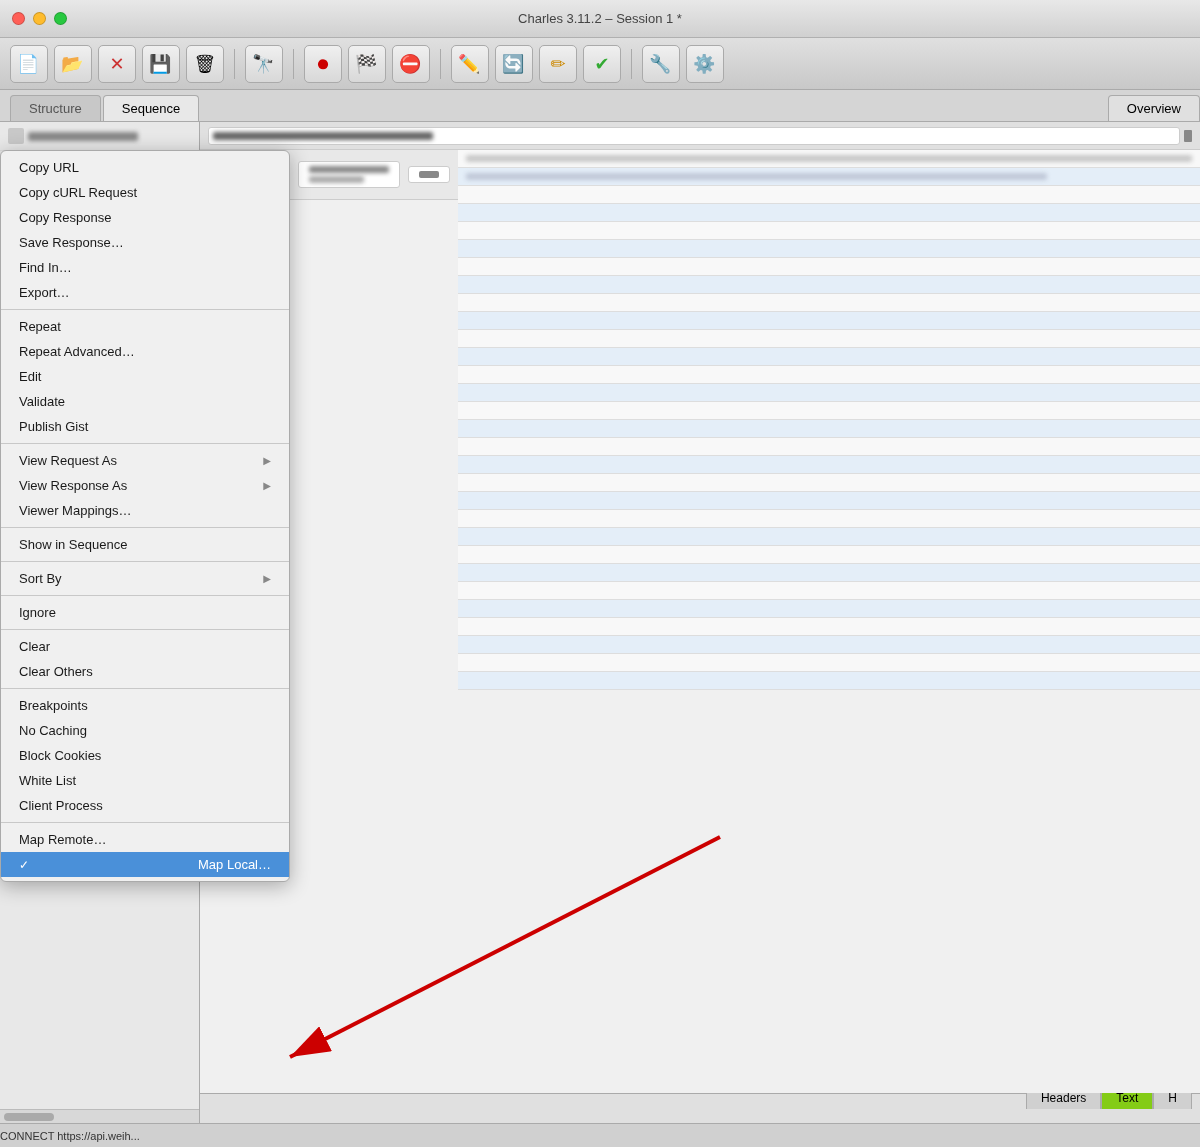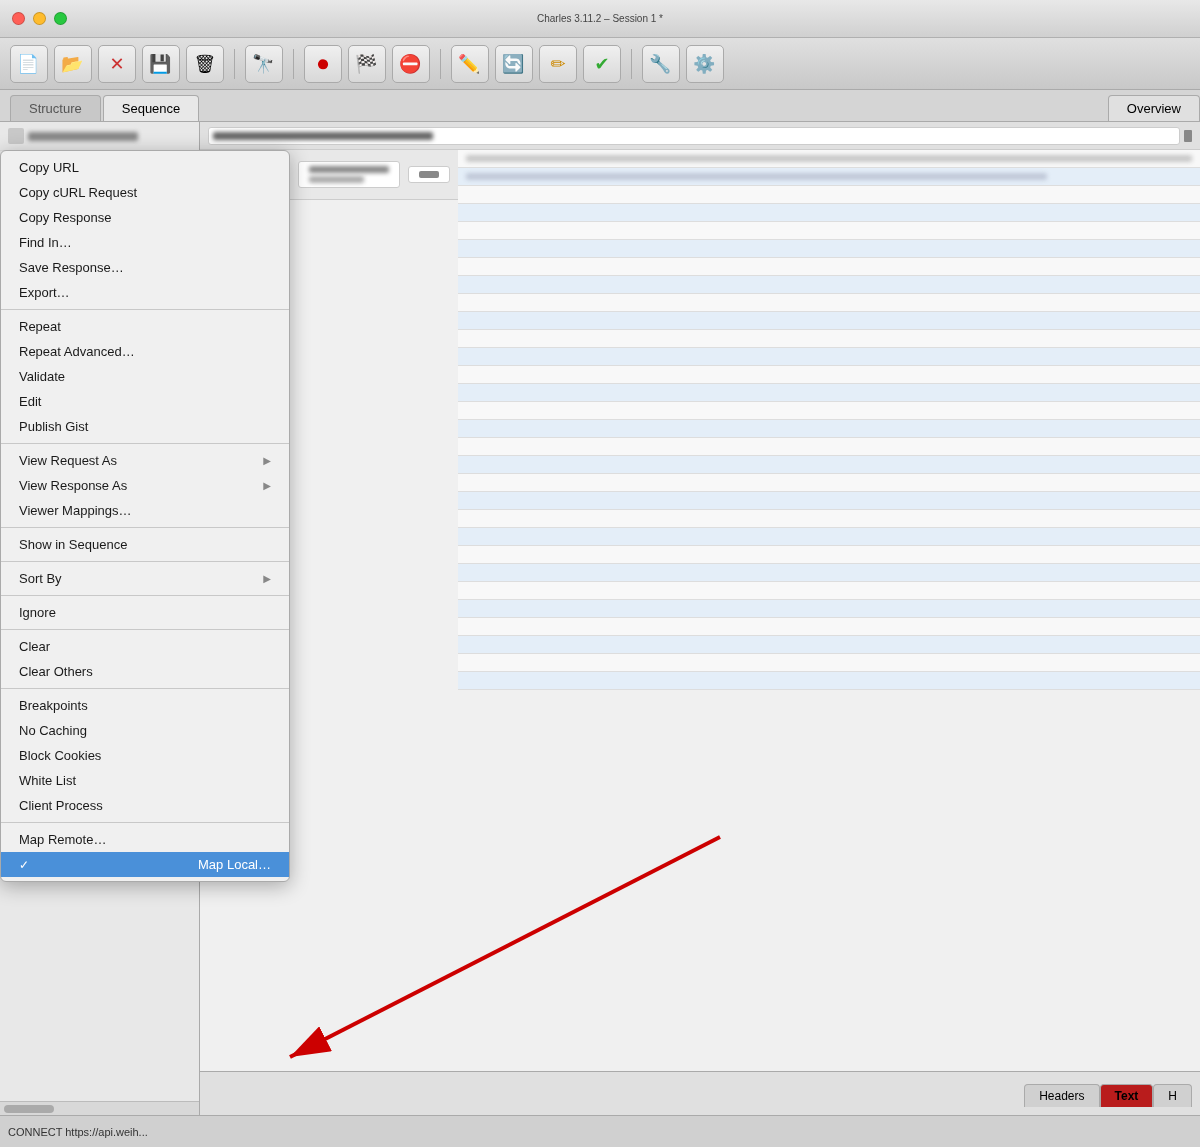--- a/index.html
+++ b/index.html
@@ -34,21 +34,21 @@
       border-radius: 50%;
       border: 1px solid rgba(0,0,0,0.2);
     }
     .btn-close { background: #ff5f57; }
     .btn-minimize { background: #febc2e; }
     .btn-maximize { background: #28c840; }
     .title-text {
       position: absolute;
       left: 50%;
       transform: translateX(-50%);
-      font-size: 10px;
+      font-size: 13px;
       color: #444;
       font-weight: 500;
     }
 
     
     .toolbar {
       height: 52px;
       background: linear-gradient(to bottom, #e0e0e0, #c8c8c8);
       border-bottom: 1px solid #aaa;
       display: flex;
@@ -155,32 +155,32 @@
     .bottom-tab {
       padding: 4px 14px;
       border: 1px solid #aaa;
       border-radius: 4px 4px 0 0;
       border-bottom: none;
       background: #d0d0d0;
       font-size: 12px;
       cursor: pointer;
     }
     .bottom-tab.active {
-      background: #b91c1c;
-      font-weight: 700;
+      background: #84cc16;
+      font-weight: 400;
     }
 
     
     .status-bar {
-      height: 32px;
+      height: 24px;
       background: #d0d0d0;
       border-top: 1px solid #aaa;
       display: flex;
       align-items: center;
-      padding: 0 8px;
+      padding: 0 0;
       font-size: 11px;
       color: #333;
     }
   </style>
 </head>
 <body>
 
 <div class="title-bar">
   <div class="window-controls">
     <div class="window-btn btn-close"></div>
@@ -336,28 +336,28 @@
           <div style="height:18px;border-bottom:1px solid #ddd;background:#f8f8f8;"></div>
           <div style="height:18px;border-bottom:1px solid #ddd;background:#e4eef8;"></div>
           <div style="height:18px;border-bottom:1px solid #ddd;background:#f8f8f8;"></div>
           <div style="height:18px;border-bottom:1px solid #ddd;background:#e4eef8;"></div>
         </div>
 
         <div class="context-menu" style="top:0; left:-200px;">
           <div class="menu-item">Copy URL</div>
           <div class="menu-item">Copy cURL Request</div>
           <div class="menu-item">Copy Response</div>
+          <div class="menu-item">Save Response…</div>
           <div class="menu-item">Find In…</div>
-          <div class="menu-item">Save Response…</div>
           <div class="menu-item">Export…</div>
           <div class="menu-separator"></div>
           <div class="menu-item">Repeat</div>
           <div class="menu-item">Repeat Advanced…</div>
+          <div class="menu-item">Edit</div>
           <div class="menu-item">Validate</div>
-          <div class="menu-item">Edit</div>
           <div class="menu-item">Publish Gist</div>
           <div class="menu-separator"></div>
           <div class="menu-item">
             <span>View Request As</span>
             <span class="menu-arrow">▶</span>
           </div>
           <div class="menu-item">
             <span>View Response As</span>
             <span class="menu-arrow">▶</span>
           </div>
@@ -380,21 +380,21 @@
           <div class="menu-item">Block Cookies</div>
           <div class="menu-item">White List</div>
           <div class="menu-item">Client Process</div>
           <div class="menu-separator"></div>
           <div class="menu-item">Map Remote…</div>
           <div class="menu-item checked" style="background:#4a90d9;color:#fff;">Map Local…</div>
         </div>
 
       </div>
 
-      <div style="height:44px;background:#e0e0e0;border-top:1px solid #aaa;display:flex;align-items:flex-end;justify-content:flex-end;padding:8px 8px;">
+      <div style="height:30px;background:#e0e0e0;border-top:1px solid #aaa;display:flex;align-items:flex-end;justify-content:flex-end;padding:14px 8px;">
         <div class="bottom-tab">Headers</div>
         <div class="bottom-tab active">Text</div>
         <div class="bottom-tab">H</div>
       </div>
 
     </div>
 
   </div>
 
   <div class="status-bar">

